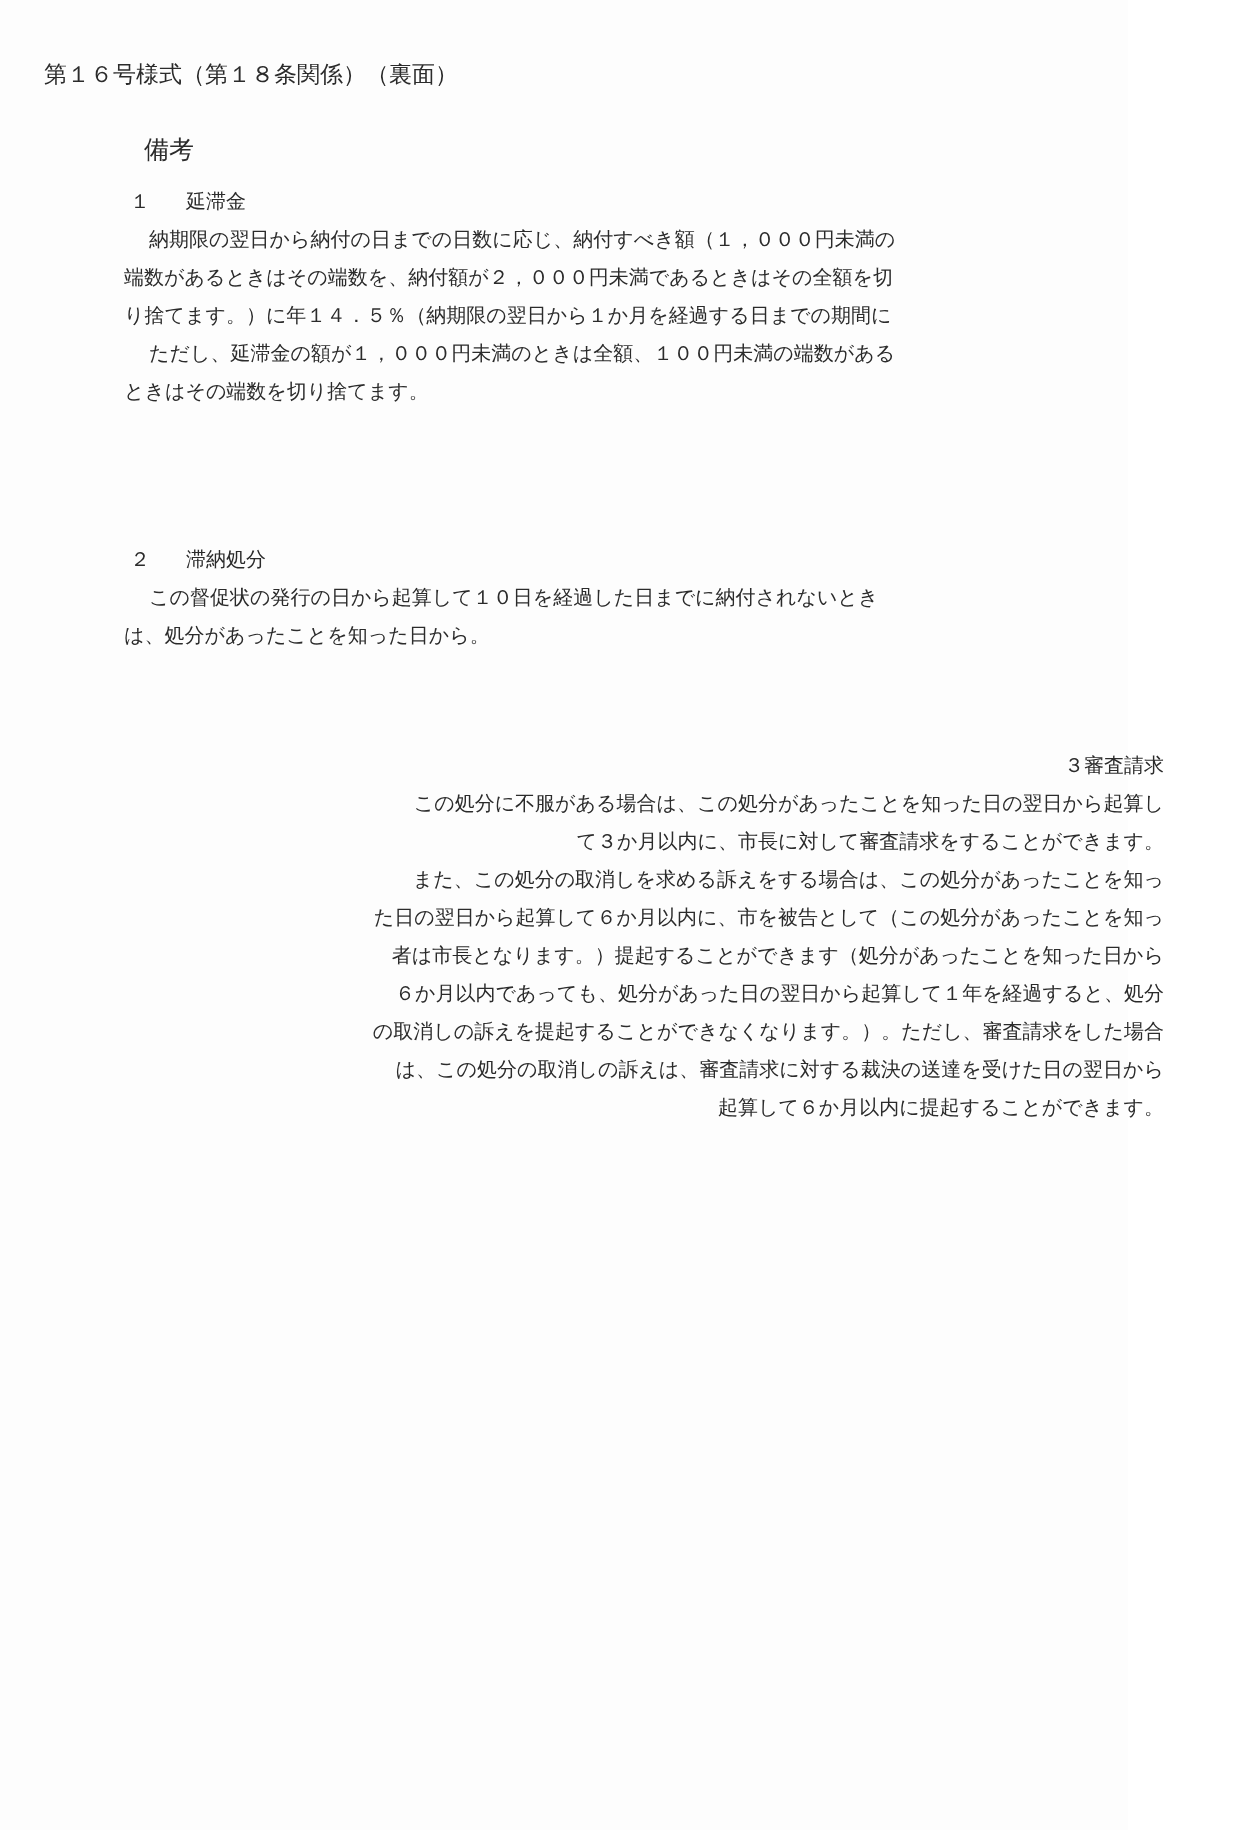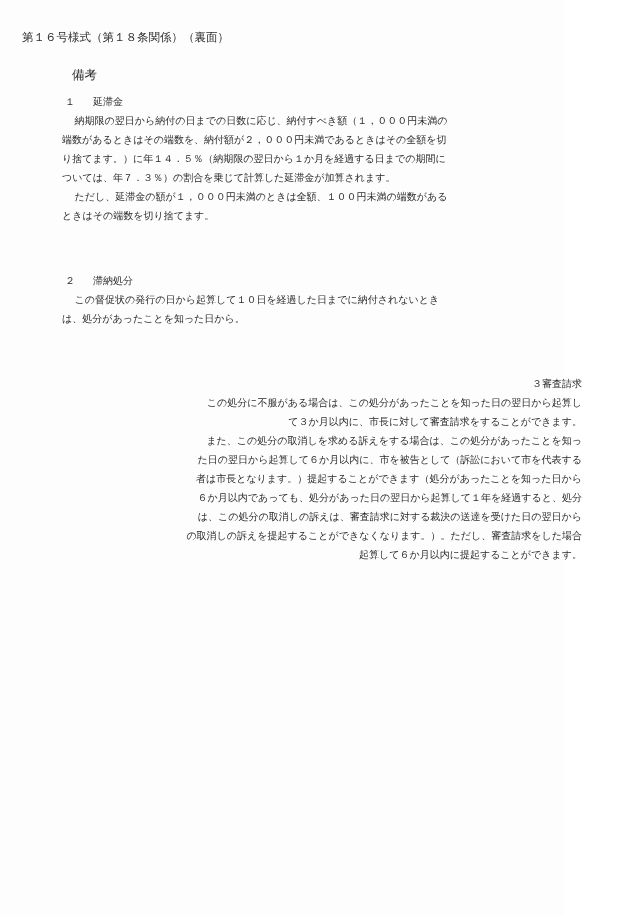--- a/index.html
+++ b/index.html
@@ -73,21 +73,20 @@
   <div class="remarks-title">備考</div>
 
   <div class="section" id="sec1">
     <div class="section-heading">
       <span class="num">１</span><span>延滞金</span>
     </div>
     <div class="body">
       <span class="line indent">納期限の翌日から納付の日までの日数に応じ、納付すべき額（１，０００円未満の</span>
       <span class="line">端数があるときはその端数を、納付額が２，０００円未満であるときはその全額を切</span>
       <span class="line">り捨てます。）に年１４．５％（納期限の翌日から１か月を経過する日までの期間に</span>
-      <span class="line">ついては、年７．３％）の割合を乗じて計算した延滞金が加算されます。</span>
       <span class="line indent">ただし、延滞金の額が１，０００円未満のときは全額、１００円未満の端数がある</span>
       <span class="line">ときはその端数を切り捨てます。</span>
     </div>
   </div>
 
   <div class="section" id="sec2">
     <div class="section-heading">
       <span class="num">２</span><span>滞納処分</span>
     </div>
     <div class="body">
@@ -97,22 +96,22 @@
   </div>
 
   <div class="section" id="sec3">
     <div class="section-heading">
       <span class="num">３</span><span>審査請求</span>
     </div>
     <div class="body">
       <span class="line indent">この処分に不服がある場合は、この処分があったことを知った日の翌日から起算し</span>
       <span class="line">て３か月以内に、市長に対して審査請求をすることができます。</span>
       <span class="line indent">また、この処分の取消しを求める訴えをする場合は、この処分があったことを知っ</span>
-      <span class="line">た日の翌日から起算して６か月以内に、市を被告として（訴訟において市を代表する</span>
+      <span class="line">た日の翌日から起算して６か月以内に、市を被告として（この処分があったことを知っ</span>
       <span class="line">者は市長となります。）提起することができます（処分があったことを知った日から</span>
       <span class="line">６か月以内であっても、処分があった日の翌日から起算して１年を経過すると、処分</span>
+      <span class="line">の取消しの訴えを提起することができなくなります。）。ただし、審査請求をした場合</span>
       <span class="line">は、この処分の取消しの訴えは、審査請求に対する裁決の送達を受けた日の翌日から</span>
-      <span class="line">の取消しの訴えを提起することができなくなります。）。ただし、審査請求をした場合</span>
       <span class="line">起算して６か月以内に提起することができます。</span>
     </div>
   </div>
 
 </div>
 
 </body></html>

